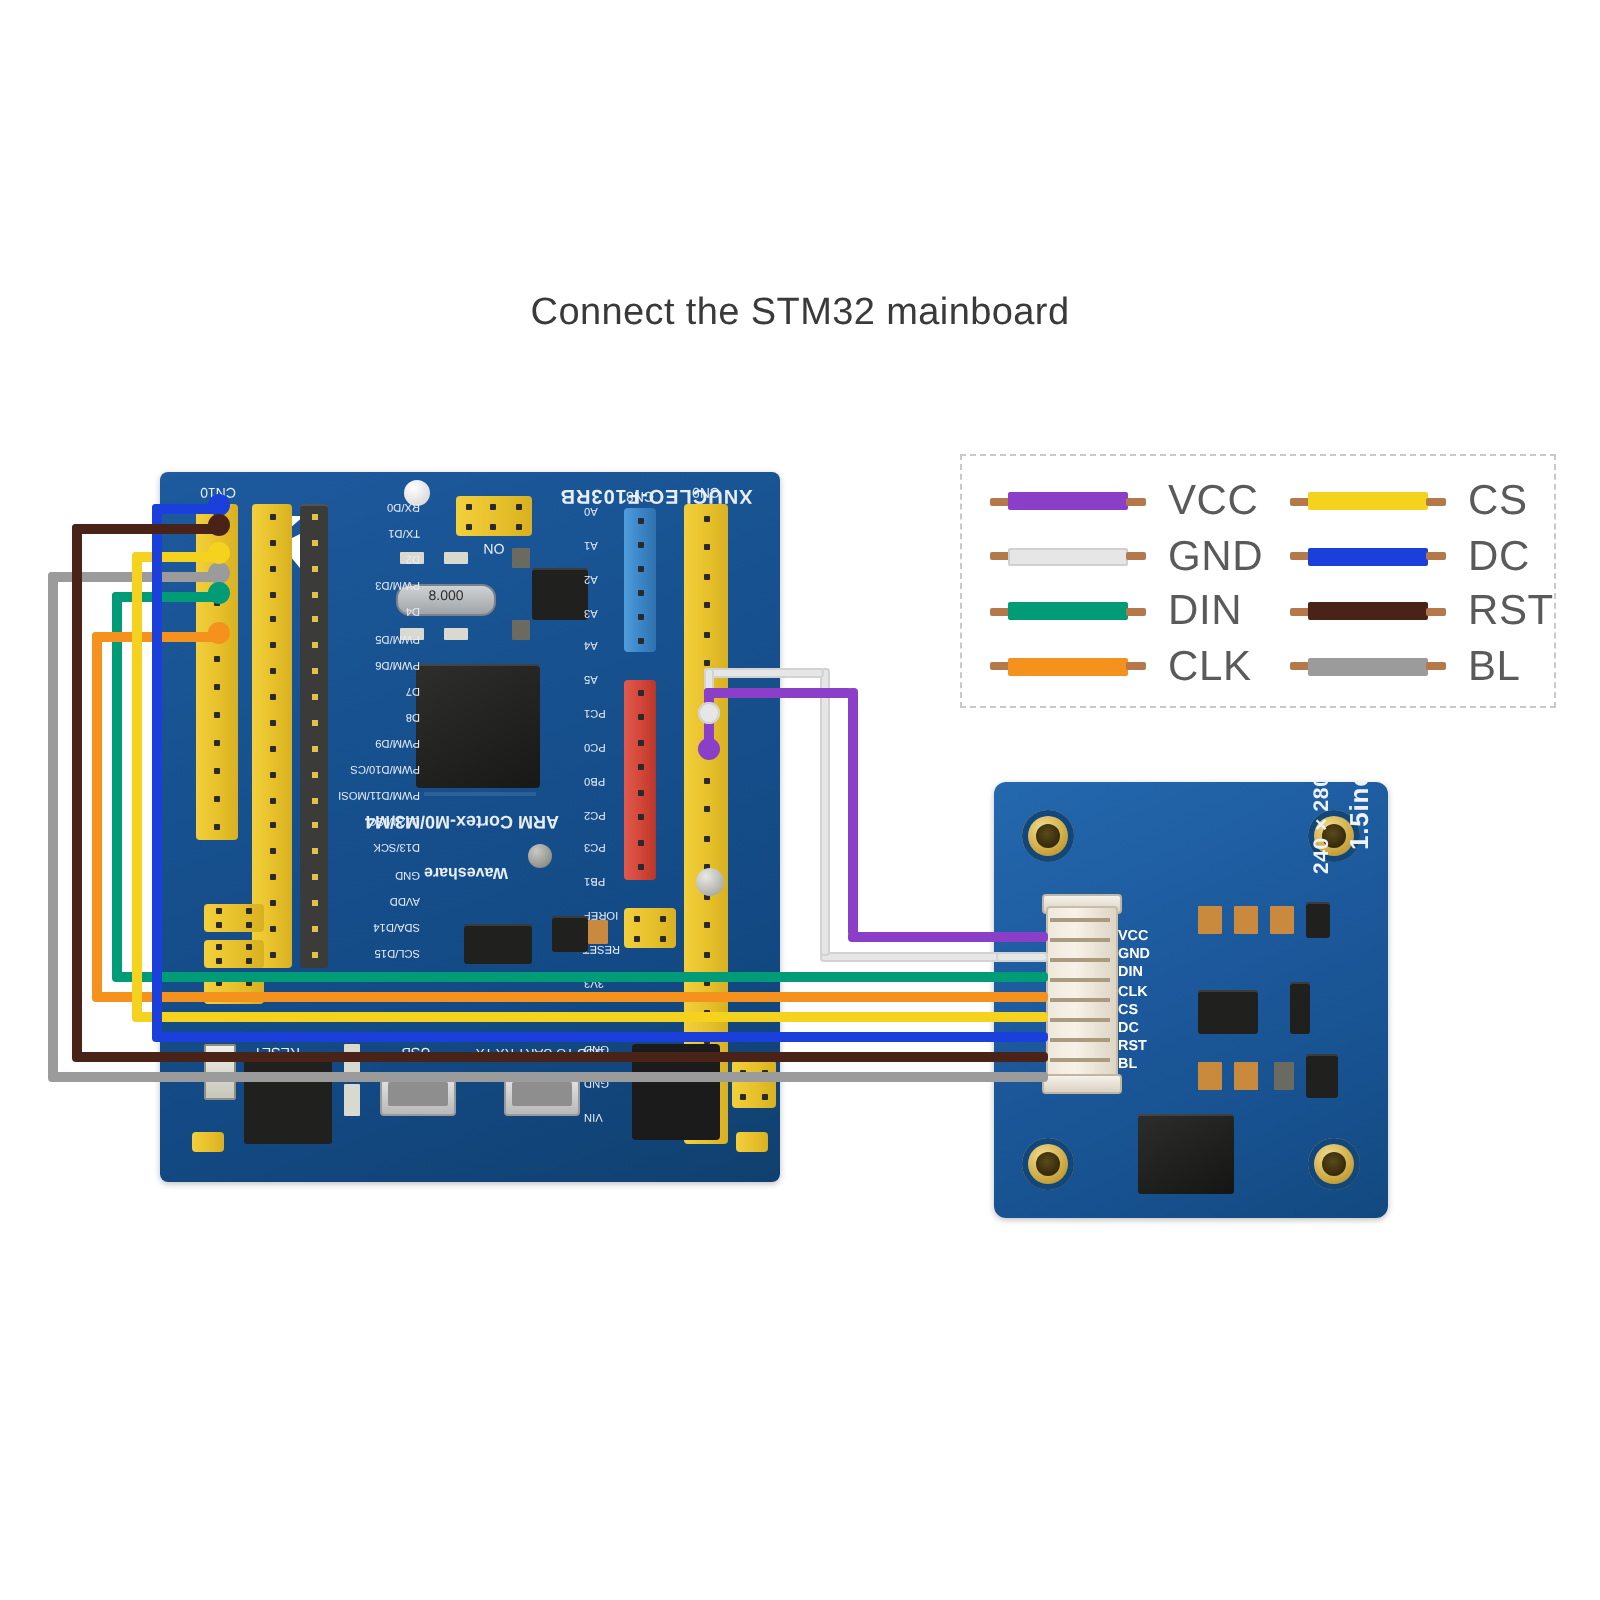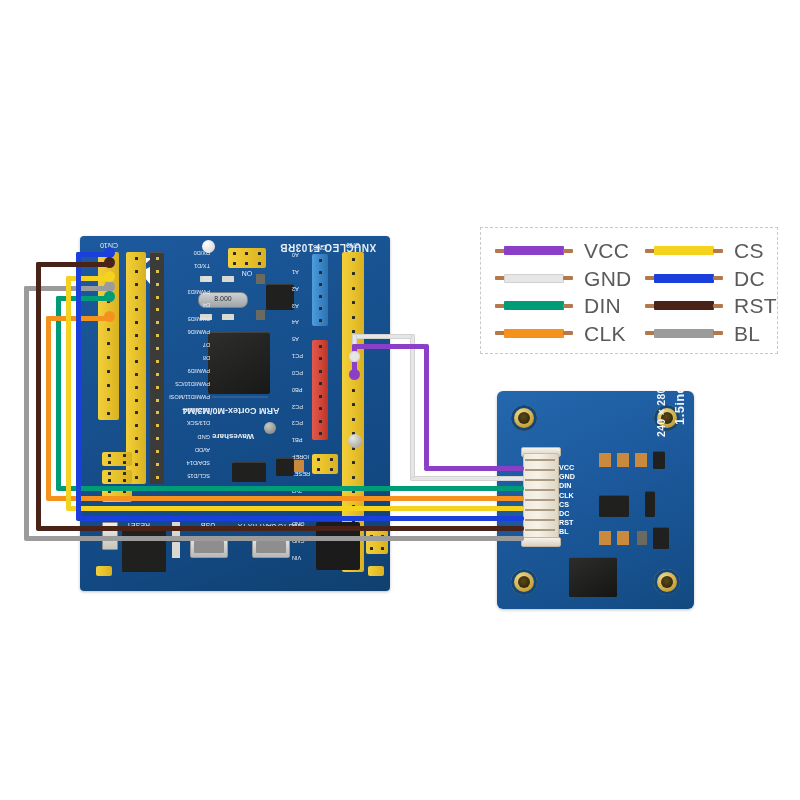--- a/index.html
+++ b/index.html
@@ -114,20 +114,21 @@
   .w{position:absolute;}
   .w.h{height:5px;border-radius:2px;}
   .w.v{width:5px;border-radius:2px;}
   .pinend{position:absolute;width:11px;height:11px;border-radius:50%;}
 </style>
 </head>
 <body>
 
 <div id="stage">
 
+  <div class="title">Connect the STM32 mainboard</div>
 
   <div class="board" id="mainboard">
 
     <div class="mb-silk rot180" style="left:198px;top:6px;width:100px;text-align:center;font-size:10px;font-weight:bold;letter-spacing:.5px;">XNUCLEO-F103RB</div>
 
     <div class="logo" style="left:46px;top:18px;width:40px;height:34px;">
       <svg width="40" height="34" viewBox="0 0 40 34">
         <polygon points="2,4 26,4 12,16" fill="#ffffff"></polygon>
         <polygon points="14,18 38,6 24,30" fill="#ffffff"></polygon>
         <polygon points="4,22 18,22 8,32" fill="#ffffff"></polygon>

